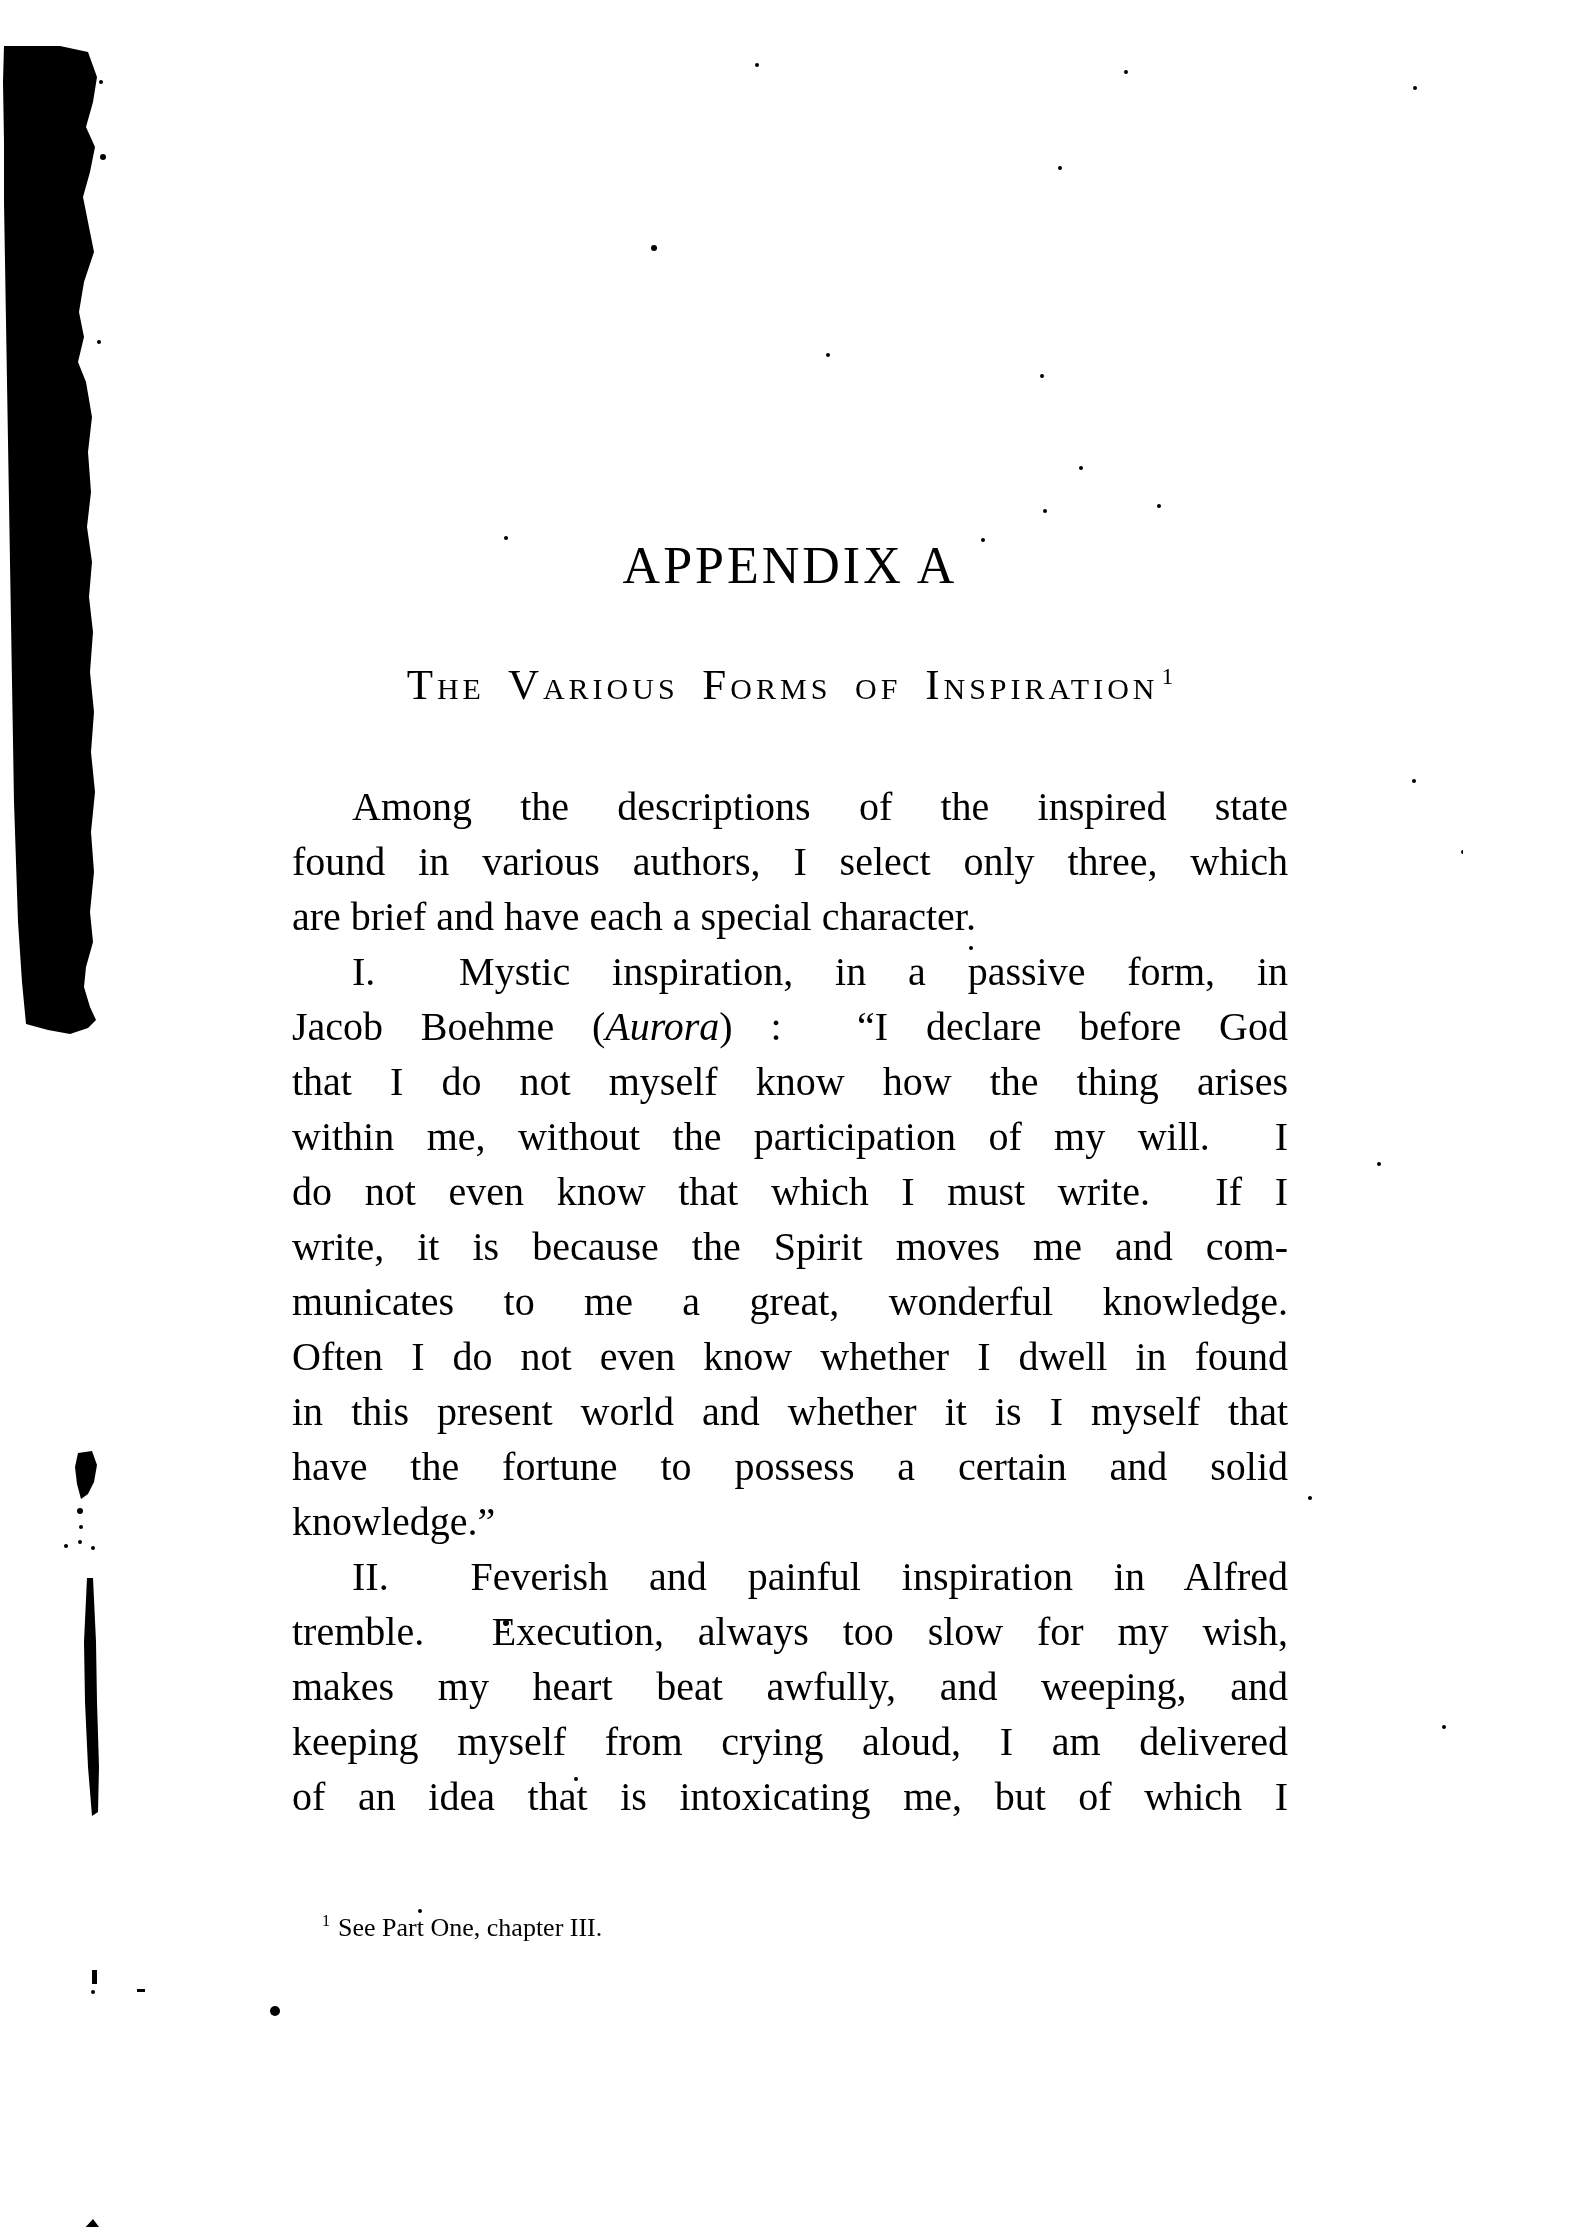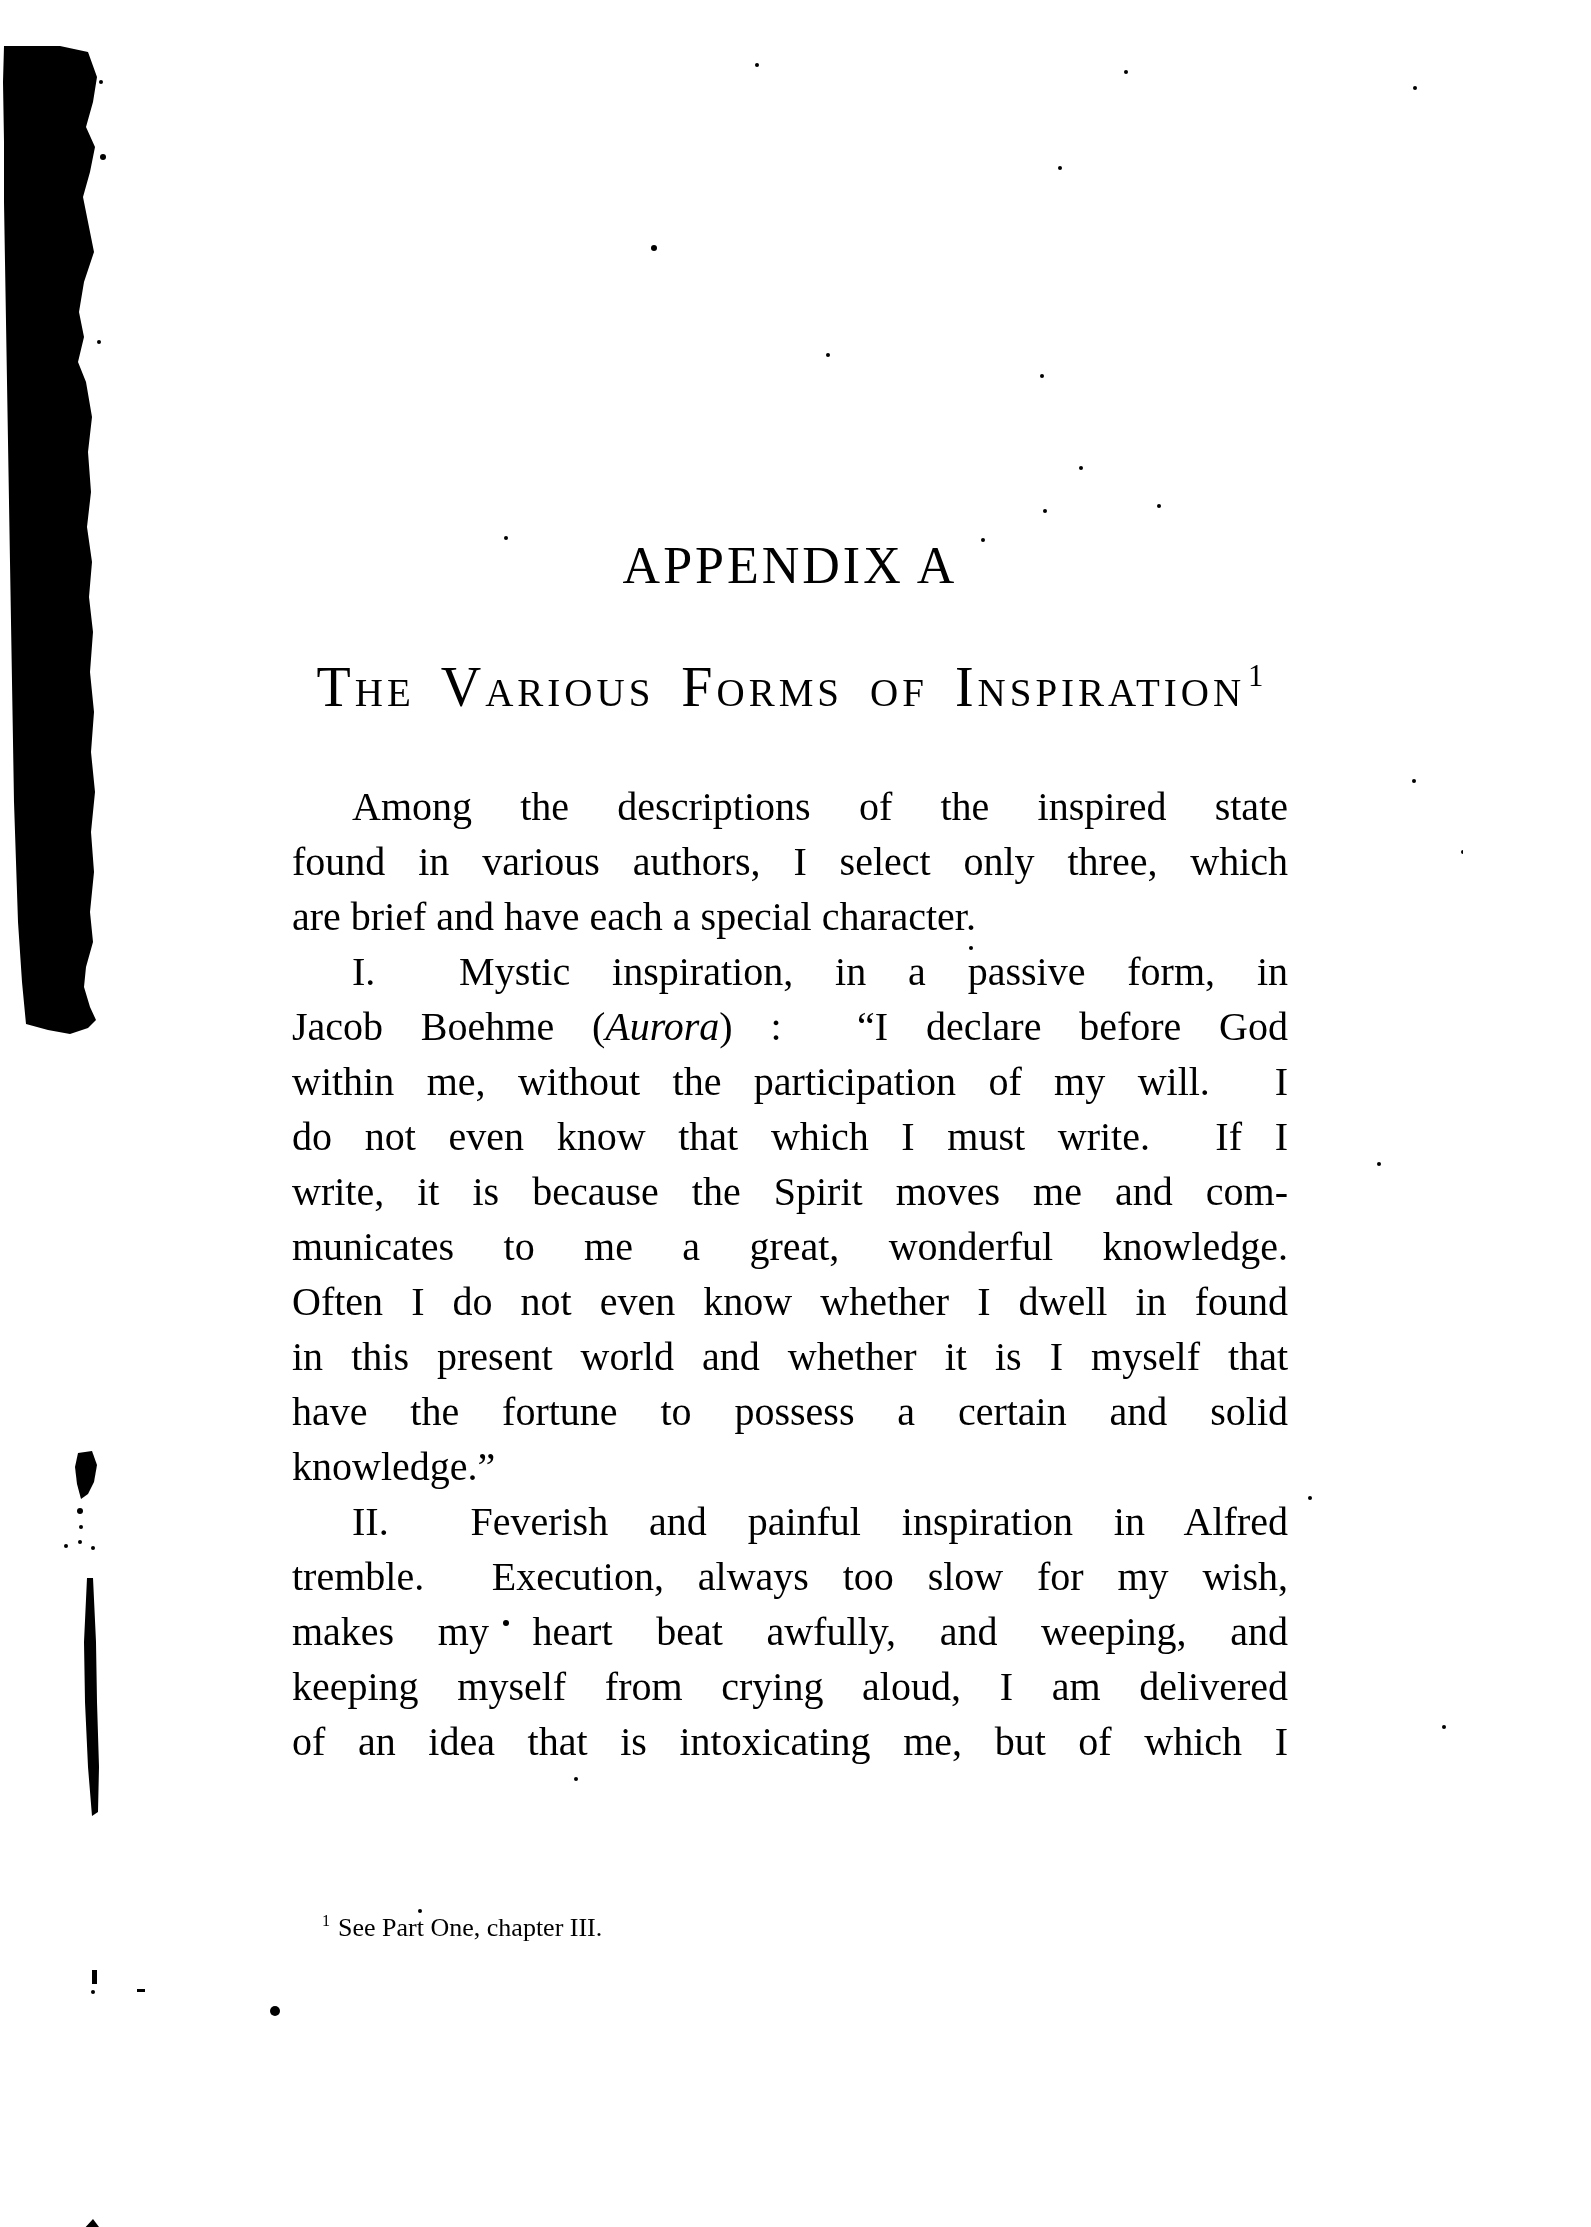--- a/index.html
+++ b/index.html
@@ -16,21 +16,21 @@
   .title {
     position:absolute; top:518px; left:292px; width:996px;
     text-align:center;
     font-size:52px; line-height:52px; letter-spacing:3px;
     white-space:nowrap;
   }
   .subtitle {
     position:absolute; top:631px; left:292px; width:996px;
     text-align:center;
     font-variant:small-caps;
-    font-size:56px; line-height:46px;
+    font-size:43px; line-height:46px;
     letter-spacing:4px; word-spacing:9px;
     white-space:nowrap;
     font-family:Liberation Serif, serif;
   }
   .subtitle sup {
     font-variant:normal;
     font-size:0.55em;
     vertical-align:super;
     margin-left:3px;
     letter-spacing:0;
@@ -115,20 +115,21 @@
   <div class="title">APPENDIX A</div>
 
   <div class="subtitle"><span>The Various Forms of Inspiration</span><sup>1</sup></div>
 
   <div class="body-text">
       <div class="line indent">Among the descriptions of the inspired state</div>
       <div class="line">found in various authors, I select only three, which</div>
       <div class="line para-end">are brief and have each a special character.</div>
       <div class="line indent">I.&nbsp; Mystic inspiration, in a passive form, in</div>
       <div class="line">Jacob Boehme (<em>Aurora</em>)&nbsp;: &nbsp;“I declare before God</div>
+      <div class="line">that I do not myself know how the thing arises</div>
       <div class="line">within me, without the participation of my will.&nbsp; I</div>
       <div class="line">do not even know that which I must write.&nbsp; If I</div>
       <div class="line">write, it is because the Spirit moves me and com-</div>
       <div class="line">municates to me a great, wonderful knowledge.</div>
       <div class="line">Often I do not even know whether I dwell in found</div>
       <div class="line">in this present world and whether it is I myself that</div>
       <div class="line">have the fortune to possess a certain and solid</div>
       <div class="line para-end">knowledge.”</div>
       <div class="line indent">II.&nbsp; Feverish and painful inspiration in Alfred</div>
       <div class="line">tremble.&nbsp; Execution, always too slow for my wish,</div>

